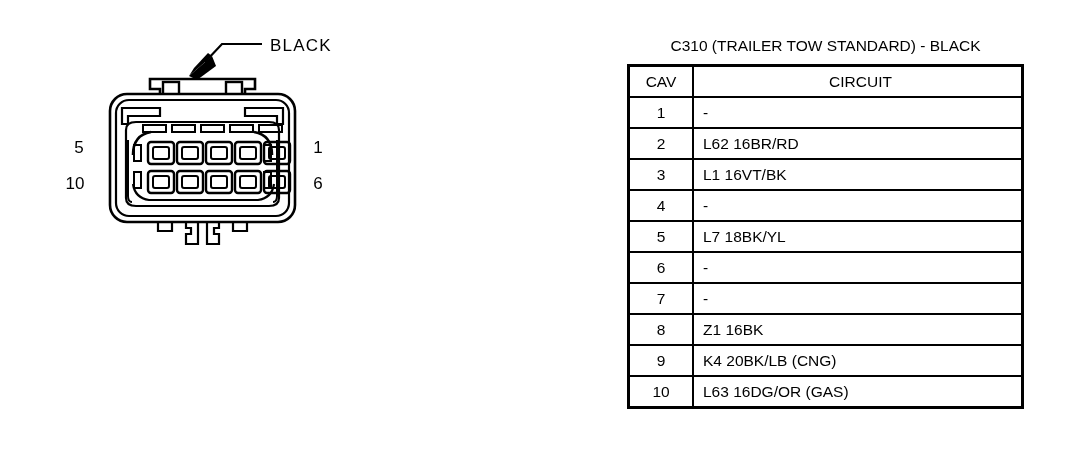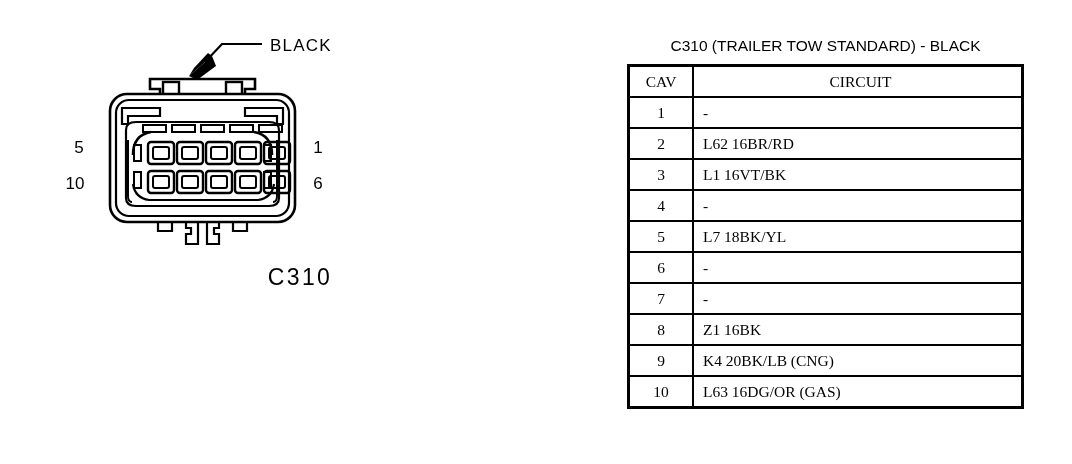--- a/index.html
+++ b/index.html
@@ -71,21 +71,20 @@
     width: 397px;
     table-layout: fixed;
     border: 3px solid #000;
   }
   #circuit-table td, #circuit-table th {
     border: 2px solid #000000;
     height: 29px;
     padding: 0;
     font-size: 15.5px;
     font-weight: normal;
-    font-family: Liberation Serif, serif;
   }
   #circuit-table th.col-cav,
   #circuit-table td.col-cav {
     width: 62px;
     text-align: center;
   }
   #circuit-table th.col-circuit {
     text-align: center;
     padding-left: 6px;
   }
@@ -202,21 +201,20 @@
       <path d="M186 210 L198 210 L198 232 L186 232 L186 222 L191 222 L191 216 L186 216 Z" fill="none" stroke="#000" stroke-width="2.2"></path>
       <path d="M219 210 L207 210 L207 232 L219 232 L219 222 L214 222 L214 216 L219 216 Z" fill="none" stroke="#000" stroke-width="2.2"></path>
     </g>
 
     <text class="svg-label" x="79" y="141" text-anchor="middle">5</text>
     <text class="svg-label" x="75" y="177" text-anchor="middle">10</text>
     <text class="svg-label" x="318" y="141" text-anchor="middle">1</text>
     <text class="svg-label" x="318" y="177" text-anchor="middle">6</text>
   </svg>
 
-  <div class="caption-line" id="caption-name">C310</div>
 </div>
 
 <div id="table-panel">
 
   <div class="table-title">C310 (TRAILER TOW STANDARD) - BLACK</div>
 
   <table id="circuit-table">
     <thead>
       <tr>
         <th class="col-cav">CAV</th>

